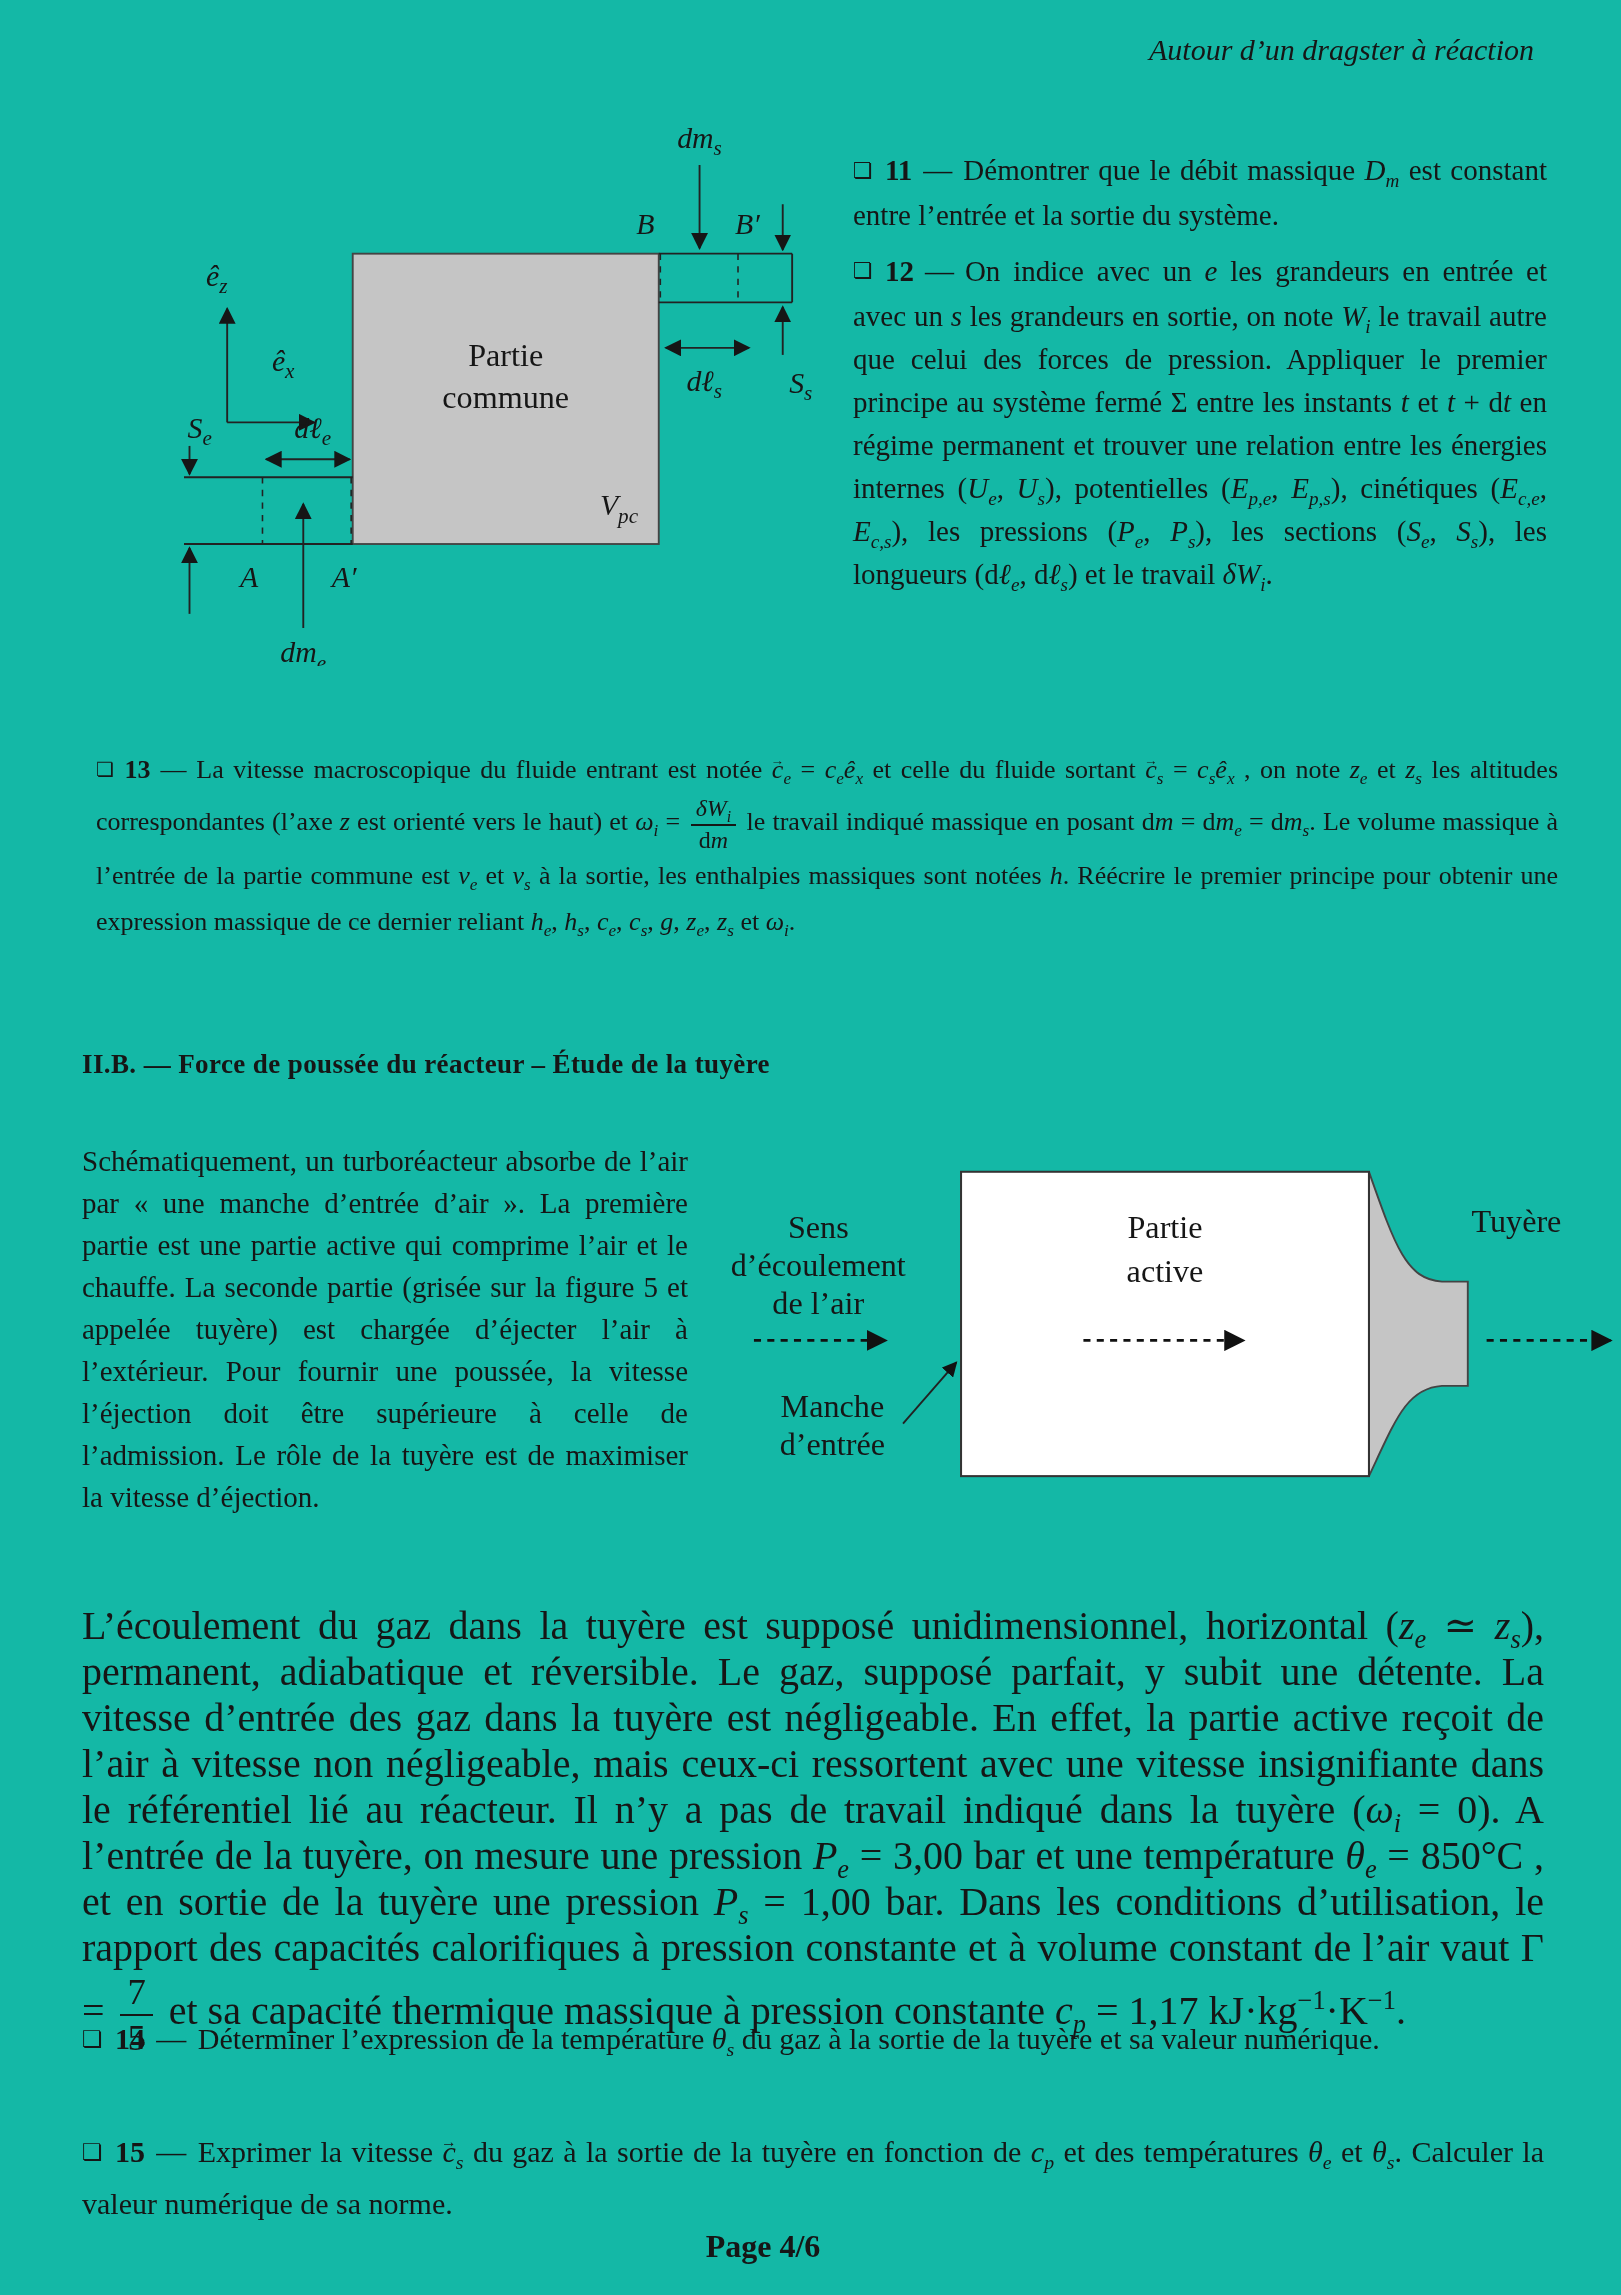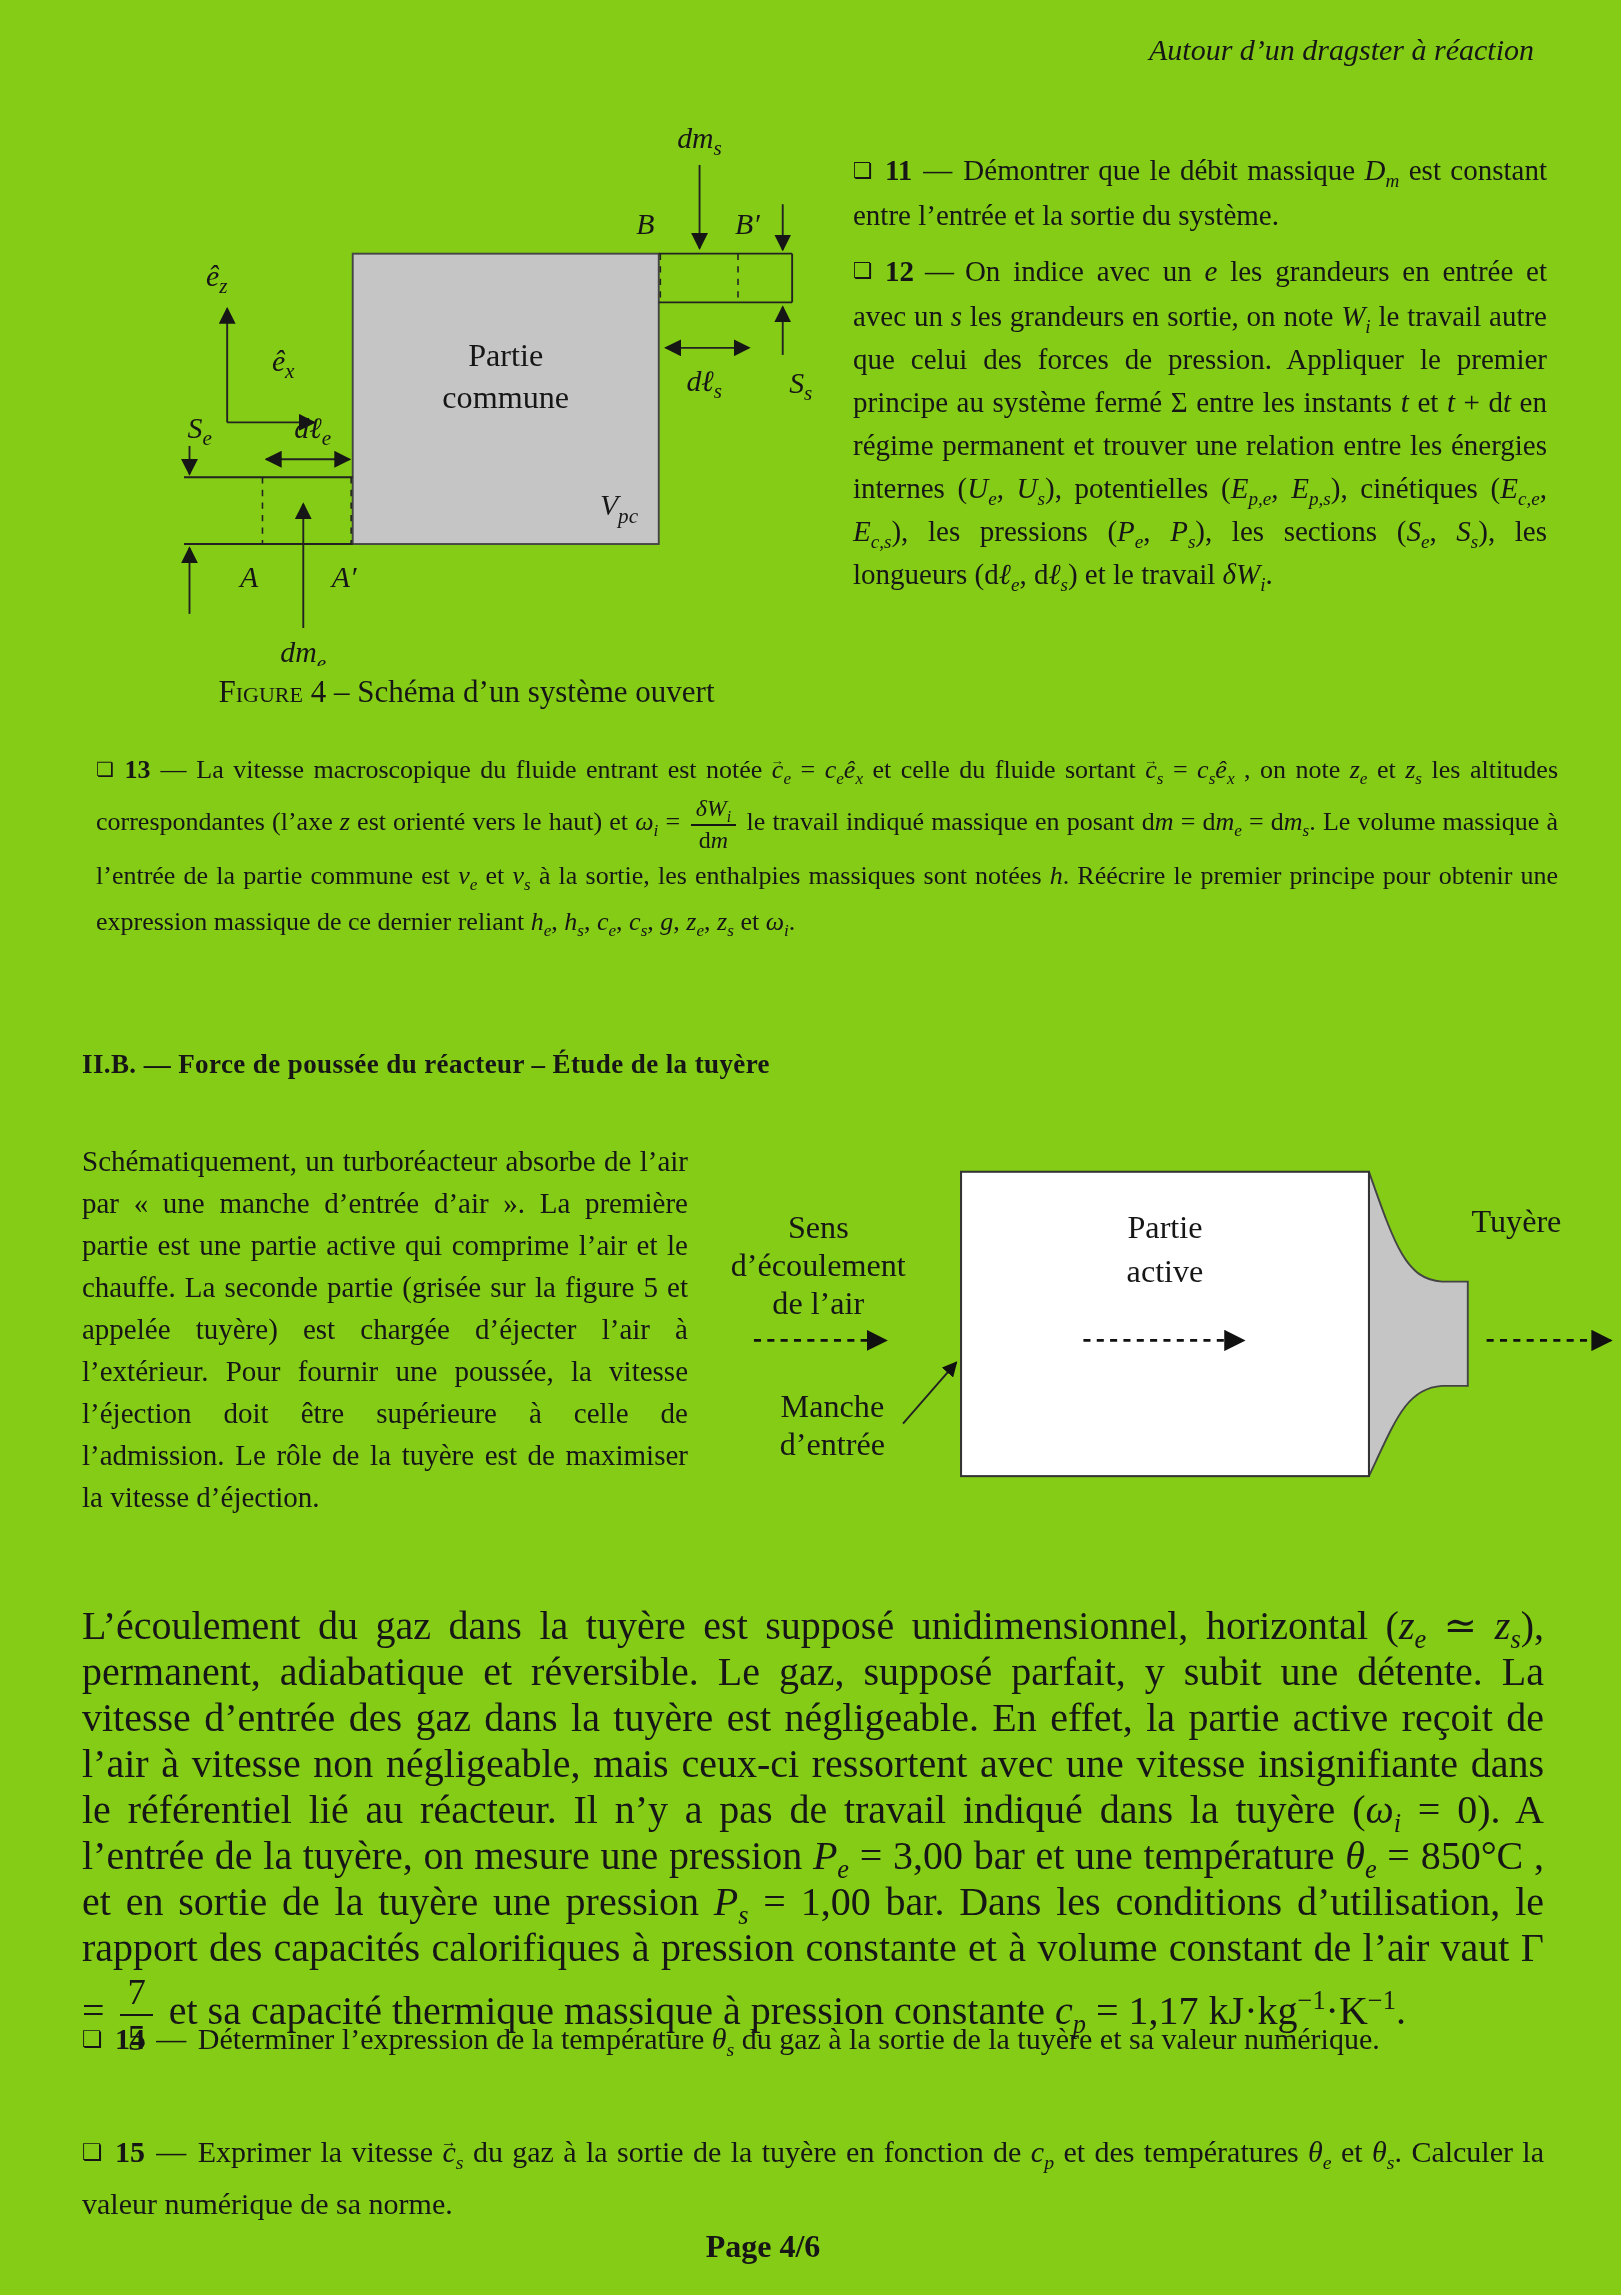--- a/index.html
+++ b/index.html
@@ -1,16 +1,16 @@
 <!DOCTYPE html>
 <html lang="fr" style="font-size:12.6px"><head>
 <meta charset="utf-8">
 <style>
   html,body{margin:0;padding:0;background:#e8e8e8;}
-  .page{position:relative;width:1622px;height:2295px;background:#84cc16;
+  .page{position:relative;width:1622px;height:2295px;background:#14b8a6;
         font-family:"Liberation Serif","DejaVu Serif",serif;color:#161616;overflow:hidden;}
   .header{position:absolute;top:33px;right:88px;font-style:italic;font-size:30px;}
   .footer{position:absolute;left:0;top:2228px;width:1526px;text-align:center;font-weight:bold;font-size:32px;}
   .just{text-align:justify;text-justify:inter-word;}
   .qmark{font-family:"DejaVu Sans",sans-serif;font-size:0.76em;margin-right:0.55em;position:relative;top:-0.1em;}
   .qnum{font-weight:bold;}
   .qdash{padding:0 0.38em;}
   .mi{font-style:italic;}
   sub.msub{font-style:italic;font-size:66%;line-height:0;}
   .msup{vertical-align:super;font-size:66%;line-height:0;}
@@ -90,24 +90,20 @@
       <text class="flabel" x="150" y="410" text-anchor="middle"><tspan>S</tspan><tspan class="fsub" dy="9">e</tspan></text>
       <line class="ln" x1="137" y1="420" x2="137" y2="456" marker-end="url(#ah4)"></line>
       <line class="ln" x1="137" y1="634" x2="137" y2="550" marker-end="url(#ah4)"></line>
       <text class="flabel" x="294" y="410" text-anchor="middle"><tspan>dℓ</tspan><tspan class="fsub" dy="9">e</tspan></text>
       <line class="ln" x1="235" y1="437" x2="341" y2="437" marker-start="url(#ah4)" marker-end="url(#ah4)"></line>
       <text class="flabel" x="213" y="600" text-anchor="middle">A</text>
       <text class="flabel" x="334" y="600" text-anchor="middle">A′</text>
       <line class="ln" x1="282" y1="652" x2="282" y2="494" marker-end="url(#ah4)"></line>
       <text class="flabel" x="282" y="696" text-anchor="middle"><tspan>dm</tspan><tspan class="fsub" dy="9">e</tspan></text>
     </svg>
-    <div class="caption">
-      <span class="smallcaps">Figure 4</span>
-      <span>– Schéma d’un système ouvert</span>
-    </div>
   </div>
 
   <div class="qcol just">
     <p class="q"><span class="qmark">❏</span><span class="qnum">11</span><span class="qdash">—</span><span><span>Démontrer que le débit massique </span><span class="mi">D</span><sub class="msub">m</sub><span> est constant entre l’entrée et la sortie du système.</span></span></p>
     <p class="q"><span class="qmark">❏</span><span class="qnum">12</span><span class="qdash">—</span><span><span>On indice avec un </span><span class="mi">e</span><span> les grandeurs en entrée et avec un </span><span class="mi">s</span><span> les grandeurs en sortie, on note </span><span class="mi">W</span><sub class="msub">i</sub><span> le travail autre que celui des forces de pression. Appliquer le premier principe au système fermé Σ entre les instants </span><span class="mi">t</span><span> et </span><span class="mi">t</span><span> + d</span><span class="mi">t</span><span> en régime permanent et trouver une relation entre les énergies internes (</span><span class="mi">U</span><sub class="msub">e</sub><span>, </span><span class="mi">U</span><sub class="msub">s</sub><span>), potentielles (</span><span class="mi">E</span><sub class="msub">p,e</sub><span>, </span><span class="mi">E</span><sub class="msub">p,s</sub><span>), cinétiques (</span><span class="mi">E</span><sub class="msub">c,e</sub><span>, </span><span class="mi">E</span><sub class="msub">c,s</sub><span>), les pressions (</span><span class="mi">P</span><sub class="msub">e</sub><span>, </span><span class="mi">P</span><sub class="msub">s</sub><span>), les sections (</span><span class="mi">S</span><sub class="msub">e</sub><span>, </span><span class="mi">S</span><sub class="msub">s</sub><span>), les longueurs (d</span><span class="mi">ℓ</span><sub class="msub">e</sub><span>, d</span><span class="mi">ℓ</span><sub class="msub">s</sub><span>) et le travail </span><span class="mi">δW</span><sub class="msub">i</sub><span>.</span></span></p>
   </div>
 
   <div class="q13 just">
     <span class="qmark">❏</span><span class="qnum">13</span><span class="qdash">—</span><span><span>La vitesse macroscopique du fluide entrant est notée </span><span class="mi vec">c</span><sub class="msub">e</sub><span> = </span><span class="mi">c</span><sub class="msub">e</sub><span class="mi">ê</span><sub class="msub">x</sub><span> et celle du fluide sortant </span><span class="mi vec">c</span><sub class="msub">s</sub><span> = </span><span class="mi">c</span><sub class="msub">s</sub><span class="mi">ê</span><sub class="msub">x</sub><span> , on note </span><span class="mi">z</span><sub class="msub">e</sub><span> et </span><span class="mi">z</span><sub class="msub">s</sub><span> les altitudes correspondantes (l’axe </span><span class="mi">z</span><span> est orienté vers le haut) et </span><span class="mi">ω</span><sub class="msub">i</sub><span> = </span><span class="frac"><span class="fn"><span class="mi">δW</span><sub class="msub">i</sub></span><span class="fd"><span>d</span><span class="mi">m</span></span></span><span> le travail indiqué massique en posant d</span><span class="mi">m</span><span> = d</span><span class="mi">m</span><sub class="msub">e</sub><span> = d</span><span class="mi">m</span><sub class="msub">s</sub><span>. Le volume massique à l’entrée de la partie commune est </span><span class="mi">v</span><sub class="msub">e</sub><span> et </span><span class="mi">v</span><sub class="msub">s</sub><span> à la sortie, les enthalpies massiques sont notées </span><span class="mi">h</span><span>. Réécrire le premier principe pour obtenir une expression massique de ce dernier reliant </span><span class="mi">h</span><sub class="msub">e</sub><span>, </span><span class="mi">h</span><sub class="msub">s</sub><span>, </span><span class="mi">c</span><sub class="msub">e</sub><span>, </span><span class="mi">c</span><sub class="msub">s</sub><span>, </span><span class="mi">g</span><span>, </span><span class="mi">z</span><sub class="msub">e</sub><span>, </span><span class="mi">z</span><sub class="msub">s</sub><span> et </span><span class="mi">ω</span><sub class="msub">i</sub><span>.</span></span>
   </div>

